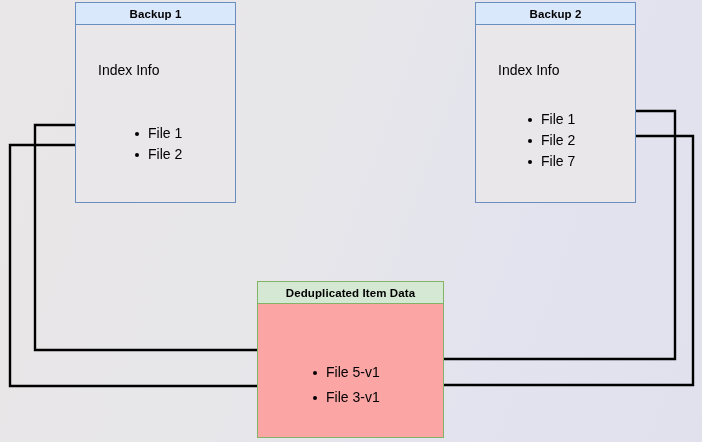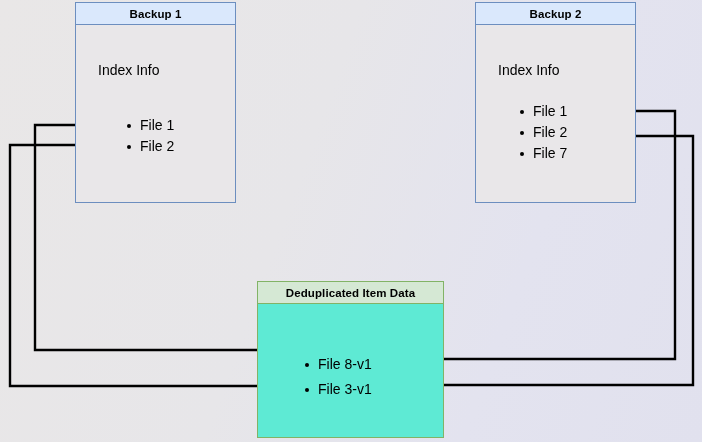--- a/index.html
+++ b/index.html
@@ -6,32 +6,32 @@
   body{
     width:702px;height:442px;
     font-family:"Liberation Sans", sans-serif;
     background:linear-gradient(110deg,#e9e7e7 0%,#e7e6e9 42%,#e3e3ef 72%,#e1e1ee 100%);
     overflow:hidden;
   }
   #stage{position:relative;width:702px;height:442px;}
   svg#wires{position:absolute;left:0;top:0;width:702px;height:442px;}
 
   .box{position:absolute;box-sizing:border-box;border:1.4px solid #6c8ebf;background:#e9e7e9;}
-  .box.dedup{border-color:#82b366;background:#5eead4;}
+  .box.dedup{border-color:#82b366;background:#fca5a5;}
   .box-header{
     box-sizing:border-box;height:22px;
     background:#dae8fc;border-bottom:1.4px solid #6c8ebf;
     display:flex;align-items:center;justify-content:center;
     font-size:11.5px;font-weight:bold;color:#000;letter-spacing:.1px;
   }
   .box.dedup .box-header{background:#d5e8d4;border-bottom-color:#82b366;}
   .box-body{position:relative;height:calc(100% - 22px);}
 
   .index-label{position:absolute;font-size:14px;color:#000;}
-  .file-list{position:absolute;margin:0;padding:0;list-style:none;}
+  .file-list{position:absolute;margin:8px;padding:0;list-style:none;}
   .file-list li{
     position:relative;font-size:14px;color:#000;line-height:21px;
     padding-left:16px;white-space:nowrap;
   }
   .file-list li::before{
     content:"";position:absolute;left:3px;top:9px;
     width:4px;height:4px;border-radius:50%;background:#000;
   }
   .dedup-list li{line-height:25px;}
   .dedup-list li::before{top:11px;}
@@ -80,19 +80,19 @@
         <li>File 2</li>
         <li>File 7</li>
       </ul>
     </div>
   </div>
 
   <div class="box dedup" style="left:257px;top:281px;width:187px;height:157px;">
     <div class="box-header">Deduplicated Item Data</div>
     <div class="box-body">
       <ul class="file-list dedup-list" style="left:44px;top:48px;">
-        <li>File 8-v1</li>
+        <li>File 5-v1</li>
         <li>File 3-v1</li>
       </ul>
     </div>
   </div>
 
 </div>
 
 </body></html>

